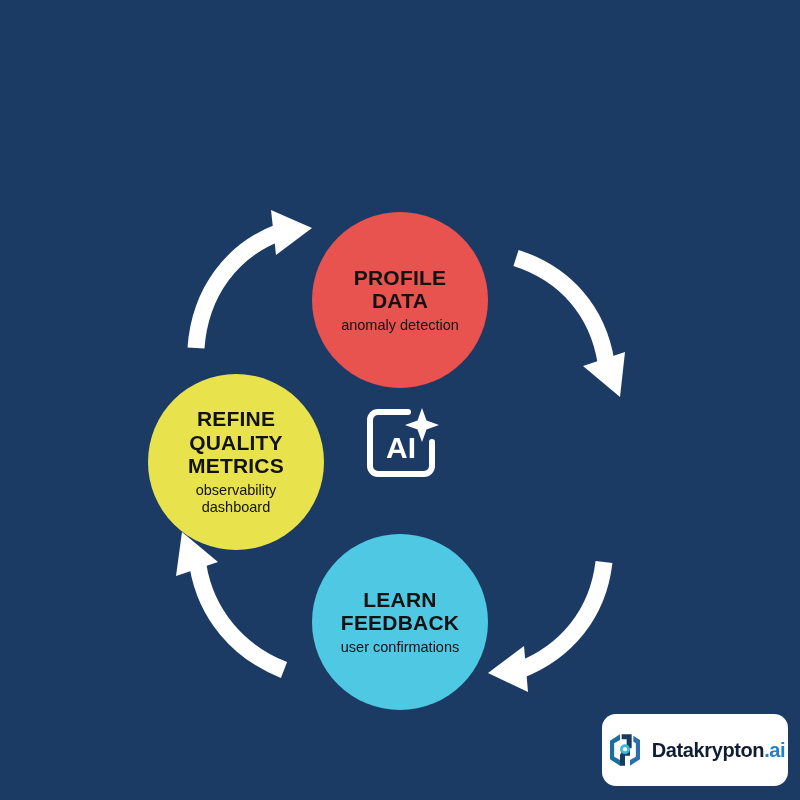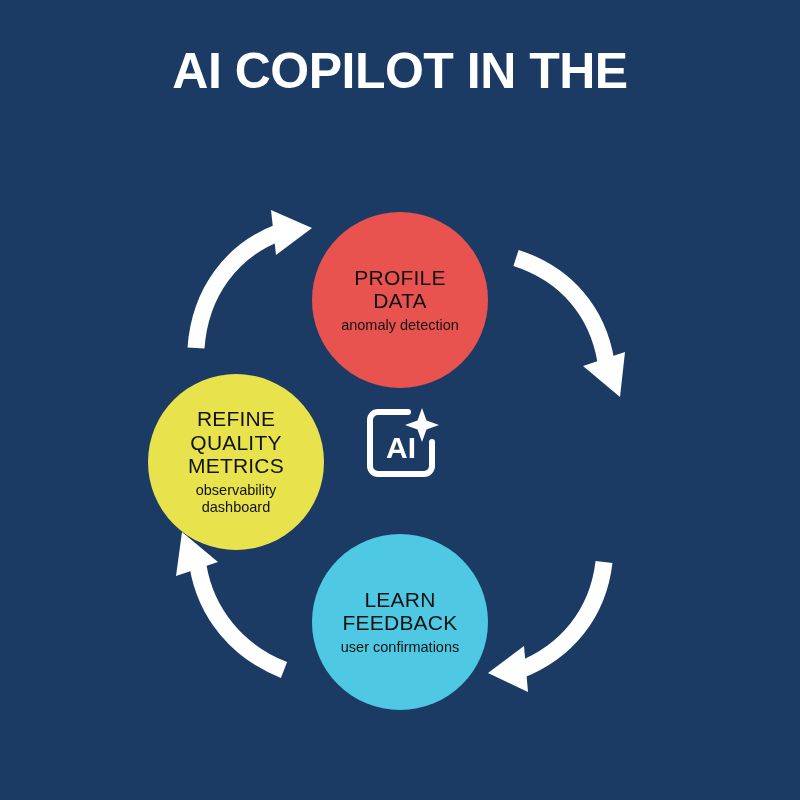--- a/index.html
+++ b/index.html
@@ -61,21 +61,21 @@
     border-radius: 50%;
     display: flex;
     flex-direction: column;
     align-items: center;
     justify-content: center;
     text-align: center;
     color: #121212;
     box-sizing: border-box;
   }
   .node .node-title {
-    font-weight: normal;
+    font-weight: bold;
     font-size: 21px;
     line-height: 1.12;
     letter-spacing: 0.2px;
     text-transform: uppercase;
     white-space: pre-line;
   }
   .node .node-sub {
     font-size: 14.5px;
     line-height: 1.22;
     margin-top: 4px;
@@ -121,21 +121,20 @@
   }
   #logo-wordmark .w-name { color: #101d35; }
   #logo-wordmark .w-tld  { color: #1e7fd4; }
 </style>
 </head>
 <body>
 
 <div id="poster">
 
   <div id="title-block">
-    <span class="tline">AI Copilot in the</span>
   </div>
 
   <div id="cycle">
 
     <svg id="arrow-layer" viewBox="0 0 800 800">
 
       <g>
         <path d="M196,348 C200,292 232,250 280,232" fill="none" stroke="#ffffff" stroke-width="17" stroke-linecap="butt"></path>
         <polygon points="271,210 312,228 276,255" fill="#ffffff"></polygon>
       </g>
@@ -178,14 +177,27 @@
     </div>
 
     <svg id="center-ai" viewBox="0 0 90 90">
       <path d="M14,22 a8,8 0 0 1 8,-8 h30 M76,44 v24 a8,8 0 0 1 -8,8 h-46 a8,8 0 0 1 -8,-8 v-46" fill="none" stroke="#ffffff" stroke-width="6" stroke-linecap="round" stroke-linejoin="round"></path>
       <text x="45" y="60" text-anchor="middle" fill="#ffffff" font-family="Liberation Sans, sans-serif" font-size="30" font-weight="bold">AI</text>
       <path d="M66,10 L70.5,22.5 L83,27 L70.5,31.5 L66,44 L61.5,31.5 L49,27 L61.5,22.5 Z" fill="#ffffff"></path>
     </svg>
 
   </div>
 
+  <div id="logo-badge">
+    <svg id="logo-mark" viewBox="0 0 48 48">
+      <path d="M6,13 L18,5 L18,12 L11,16 L11,32 L18,36 L18,43 L6,35 Z" fill="#1b6f9c"></path>
+      <path d="M20,5 L32,5 L32,22 L26,22 L26,11 L20,11 Z" fill="#173a63"></path>
+      <path d="M34,7 L42,12 L42,35 L30,43 L30,36 L37,32 L37,16 L34,14 Z" fill="#2b6fae"></path>
+      <path d="M21,24 L30,24 L30,31 L24,31 L24,43 L18,43 L18,30 Z" fill="#173a63"></path>
+      <circle cx="24" cy="23" r="6" fill="#3fb4d8"></circle>
+      <circle cx="24" cy="23" r="2.6" fill="#e9f6fb"></circle>
+    </svg>
+    <div id="logo-wordmark">
+      <span class="w-name">Datakrypton</span><span class="w-tld">.ai</span>
+    </div>
+  </div>
 
 </div>
 
 </body></html>

